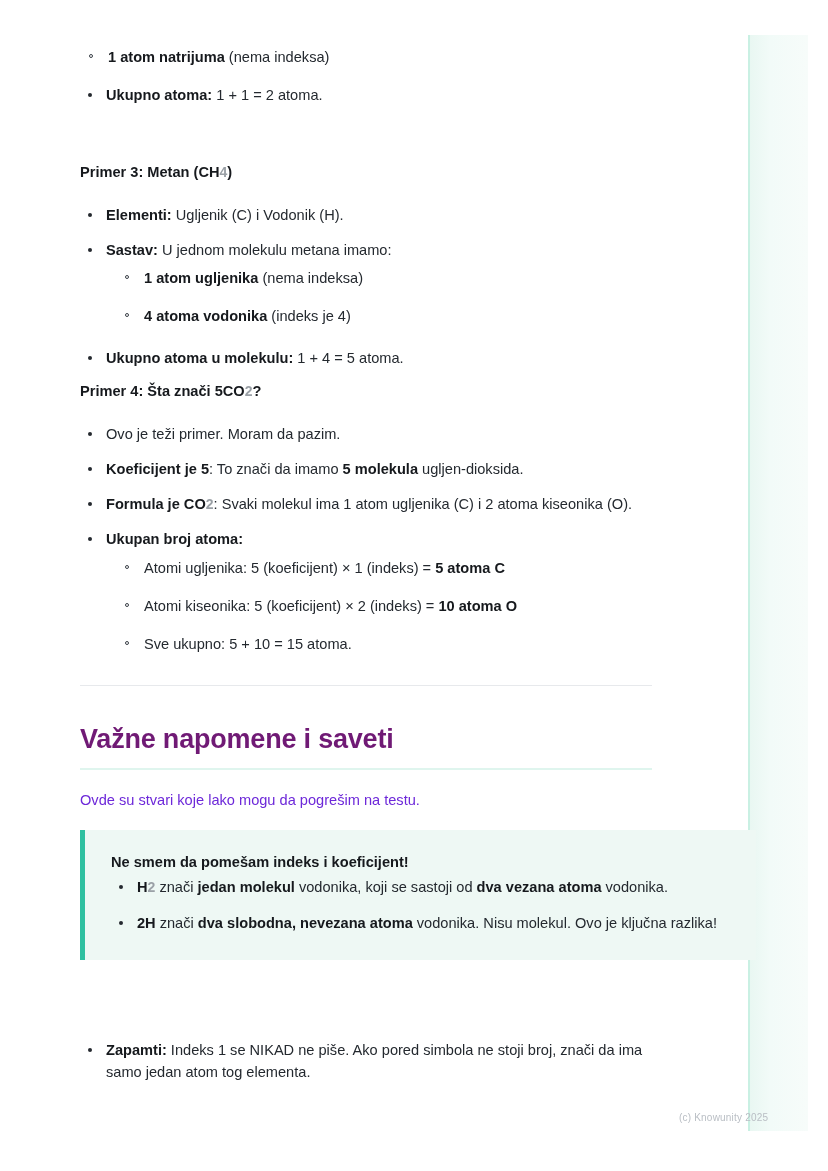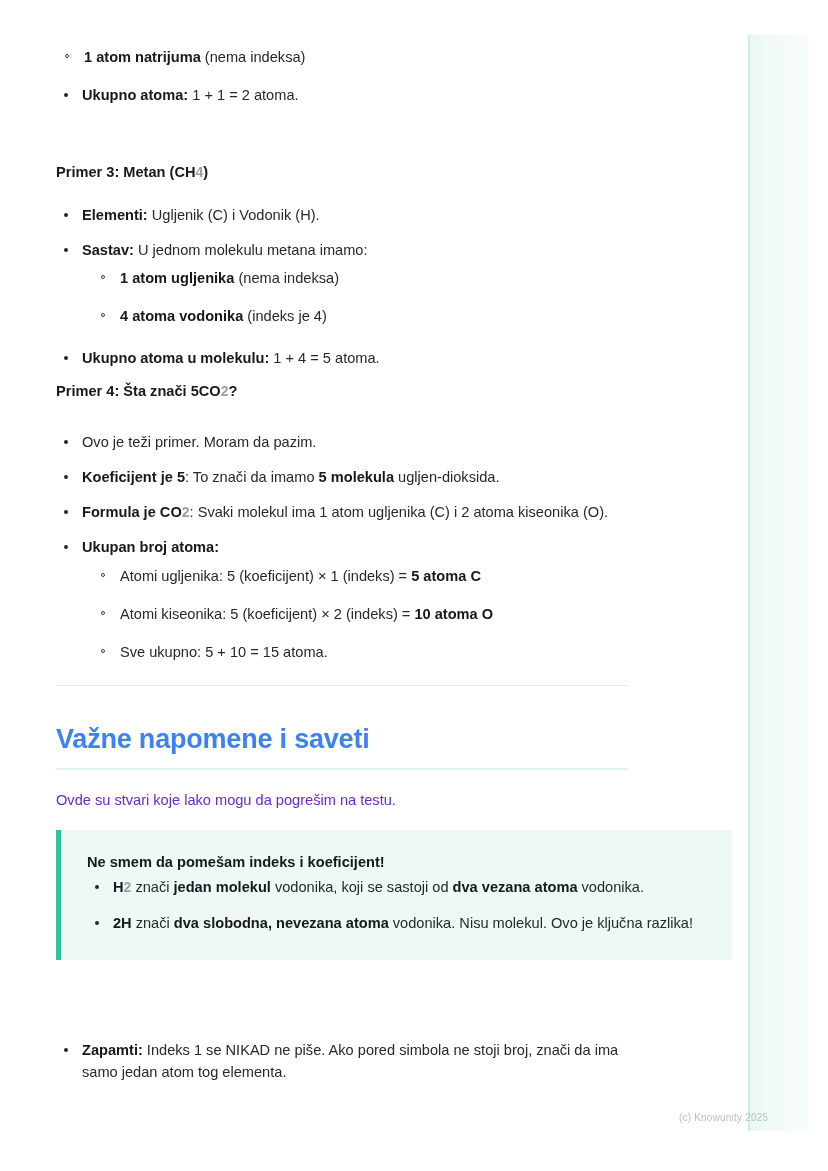--- a/index.html
+++ b/index.html
@@ -32,21 +32,21 @@
     position: absolute;
     top: 0;
     left: 0;
     width: 828px;
     height: 1171px;
     z-index: 1;
   }
 
   .content {
     position: absolute;
-    left: 56px;
+    left: 80px;
     top: 0;
     width: 572px;
   }
 
   
   ul.lvl1 {
     list-style: none;
     margin: 0;
     padding: 0;
   }
@@ -118,21 +118,21 @@
     height: 1px;
     background: #e7e9ec;
     border: 0;
     margin: 0;
   }
 
   
   .sec-title {
     font-size: 27px;
     font-weight: 700;
-    color: #3b82f6;
+    color: #701a75;
     letter-spacing: -0.2px;
     line-height: 34px;
     margin: 0;
   }
   .sec-underline {
     height: 2px;
     background: #dff5ee;
     margin-top: 12px;
   }
 
@@ -214,21 +214,21 @@
       </li>
       <li class="b1" style="margin-top:20px;margin-bottom:0;">
         <b>Ukupno atoma u molekulu:</b><span> 1 + 4 = 5 atoma.</span>
       </li>
     </ul>
   </div>
 
   <div class="content" style="top:381px;">
     <p class="primer"><span>Primer 4: Šta znači 5CO</span><span class="sub">2</span><span>?</span></p>
 
-    <ul class="lvl1" style="margin-top:30px;">
+    <ul class="lvl1" style="margin-top:22px;">
       <li class="b1">
         <span>Ovo je teži primer. Moram da pazim.</span>
       </li>
       <li class="b1">
         <b>Koeficijent je 5</b><span>: To znači da imamo </span><b>5 molekula</b><span> ugljen-dioksida.</span>
       </li>
       <li class="b1">
         <b><span>Formula je CO</span><span class="sub">2</span></b><span>: Svaki molekul ima 1 atom ugljenika (C) i 2 atoma kiseonika (O).</span>
       </li>
       <li class="b1" style="margin-bottom:0;">

